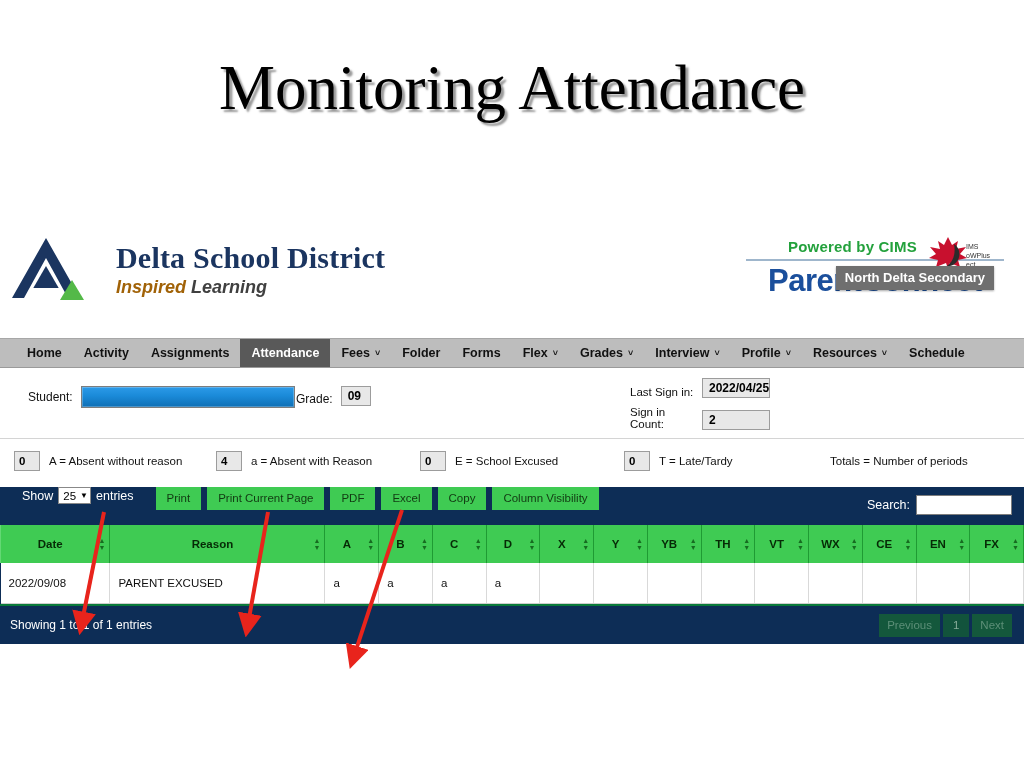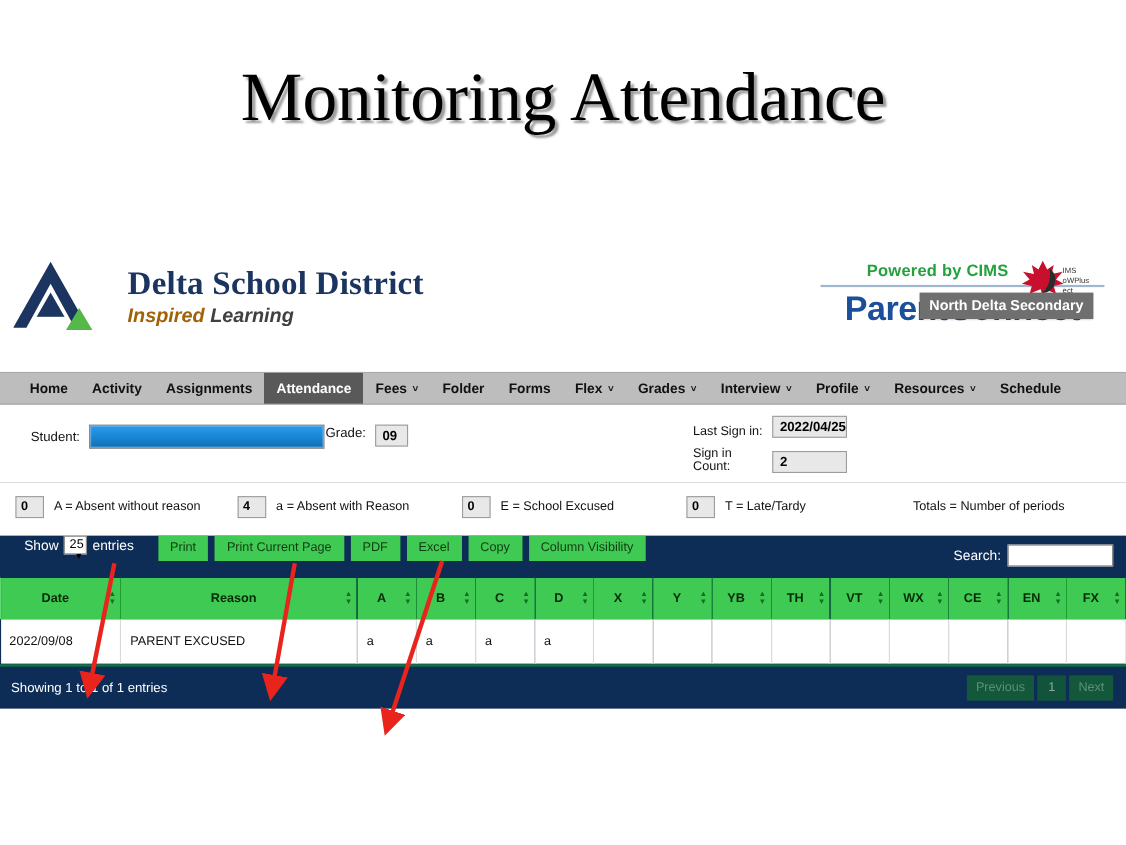--- a/index.html
+++ b/index.html
@@ -93,21 +93,21 @@
     font-size: 12px; font-weight: bold; color: #000;
     padding: 2px 6px;
   }
   .student-row { position: absolute; left: 28px; top: 18px; display: flex; align-items: center; }
   .student-redact {
     width: 214px; height: 22px; margin-left: 8px;
     background: linear-gradient(180deg,#2c9ae8 0%, #1a8ad8 45%, #0f6fb5 100%);
     border: 1px solid #7d7d7d;
     box-shadow: inset 0 0 0 1px rgba(255,255,255,.25);
   }
-  .grade-row { position: absolute; left: 296px; top: 18px; display: flex; align-items: flex-start; }
+  .grade-row { position: absolute; left: 296px; top: 18px; display: flex; align-items: flex-end; }
   .grade-row .fld-box { margin-left: 8px; width: 30px; text-align: left; }
 
   .signin-block { position: absolute; left: 630px; top: 10px; }
   .signin-line { display: flex; align-items: flex-end; margin-bottom: 8px; }
   .signin-line .fld-label { width: 72px; font-size: 11.5px; }
   .signin-line .fld-box { width: 68px; }
 
   .strip-divider { height: 1px; background: #d4d4d4; margin: 0 0 0 0; }
 
   
@@ -125,21 +125,20 @@
   .dt { background: #0d2d56; }
   .dt-toolbar {
     height: 38px; display: flex; align-items: flex-start; padding: 0 22px;
     background: #0d2d56; position: relative;
   }
   .show-entries { display: flex; align-items: center; color: #fff; font-size: 12.5px; }
   .show-select {
     margin: 0 5px; background: #fff; border: 1px solid #888; color: #000;
     font-size: 11.5px; padding: 1px 2px 1px 4px; display: flex; align-items: center;
     height: 17px;
-    flex-direction: column;
   }
   .show-select .caret { margin-left: 4px; font-size: 8px; }
   .dt-buttons { display: flex; align-items: center; margin-left: 22px; gap: 6px; }
   .dt-btn {
     background: #3fcb53; color: #123a12; border: 0;
     font-size: 11.5px; padding: 5px 11px 6px 11px; cursor: pointer;
     font-family: "Liberation Sans", sans-serif; white-space: nowrap;
   }
   .dt-search { position: absolute; right: 12px; top: 8px; display: flex; align-items: center; }
   .dt-search-label { color: #fff; font-size: 12.5px; margin-right: 6px; }

